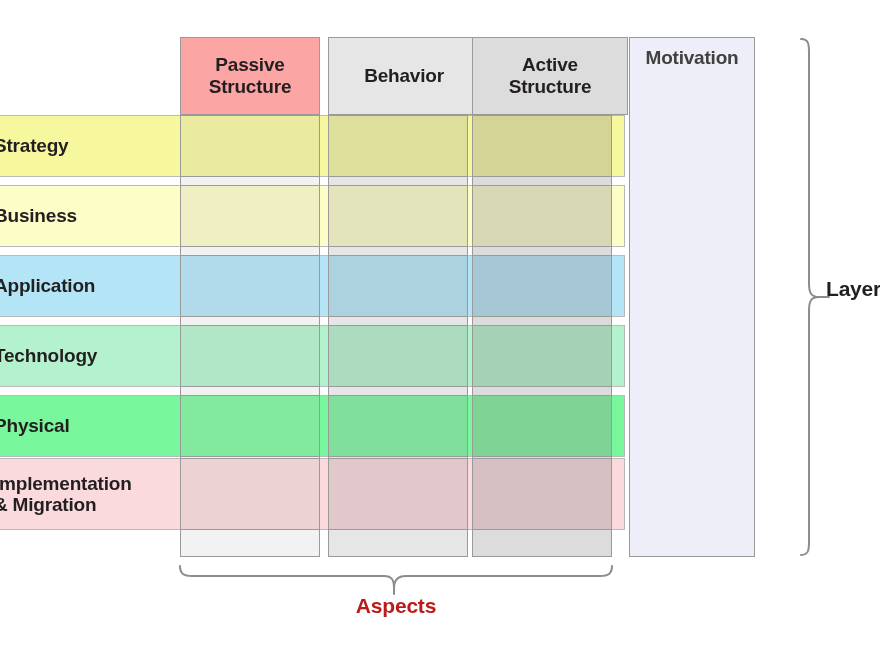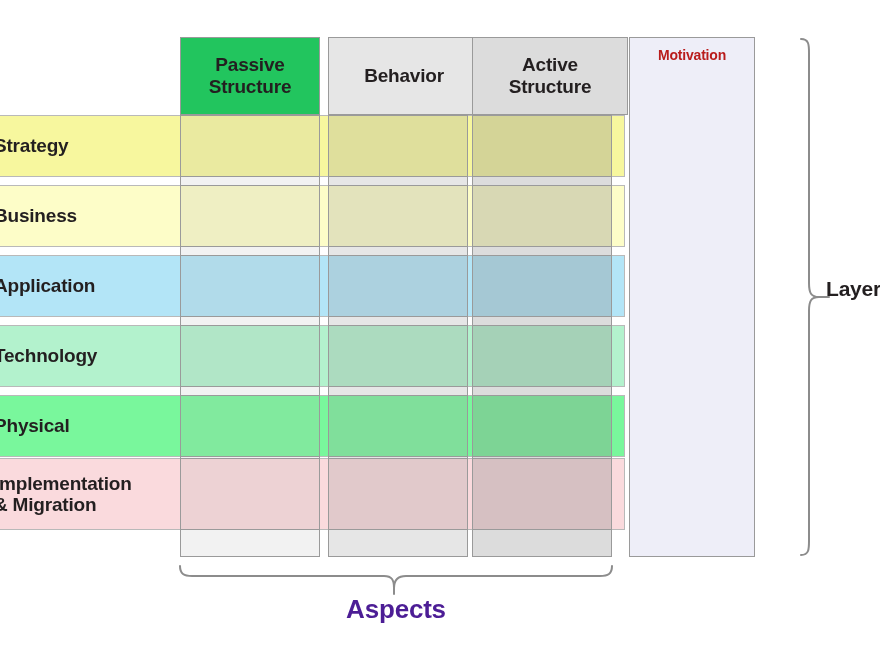--- a/index.html
+++ b/index.html
@@ -65,38 +65,38 @@
     position:absolute;
     left:629px;top:37px;width:126px;height:520px;
     background:#eeeef8;
     border:1px solid #9a9a9a;
     box-sizing:border-box;
   }
   #motivation-label{
     position:absolute;
     left:629px;top:47px;width:126px;
     text-align:center;
-    font-weight:bold;font-size:14px;color:#b91c1c;letter-spacing:-.2px;
+    font-weight:bold;font-size:19px;color:#404040;letter-spacing:-.2px;
   }
 
   
   .brace-svg{position:absolute;overflow:visible;}
   .brace-path{fill:none;stroke:#8c8c8c;stroke-width:2;stroke-linecap:round;stroke-linejoin:round;}
 
   #layers-label{
     position:absolute;
     left:826px;top:277px;
     font-weight:bold;font-size:21px;color:#231f20;letter-spacing:-.2px;
     white-space:nowrap;
   }
   #aspects-label{
     position:absolute;
     left:170px;top:594px;width:452px;
     text-align:center;
-    font-weight:bold;font-size:26px;color:#4c1d95;letter-spacing:-.2px;
+    font-weight:bold;font-size:21px;color:#b91c1c;letter-spacing:-.2px;
   }
 </style>
 </head>
 <body>
 
 <div id="stage">
 
   <div id="bands">
       <div class="band" style="top: 115px; height: 62px; background: rgb(247, 247, 158);"></div>
       <div class="band" style="top: 185px; height: 62px; background: rgb(253, 253, 200);"></div>
@@ -137,21 +137,21 @@
       <div class="band-label" style="top: 115px; height: 62px;">Strategy</div>
       <div class="band-label" style="top: 185px; height: 62px;">Business</div>
       <div class="band-label" style="top: 255px; height: 62px;">Application</div>
       <div class="band-label" style="top: 325px; height: 62px;">Technology</div>
       <div class="band-label" style="top: 395px; height: 62px;">Physical</div>
       <div class="band-label" style="top: 458px; height: 72px;">Implementation
 &amp; Migration</div>
     </div>
 
   <div id="aspect-heads">
-      <div class="aspect-head" style="left: 180px; width: 140px; background: #22c55e;">Passive
+      <div class="aspect-head" style="left: 180px; width: 140px; background: #fca5a5;">Passive
 Structure</div>
       <div class="aspect-head" style="left: 328px; width: 152px; background: rgb(230, 230, 230);">Behavior</div>
       <div class="aspect-head" style="left: 472px; width: 156px; background: rgb(220, 220, 220);">Active
 Structure</div>
     </div>
 
   <div id="motivation-col"></div>
   <div id="motivation-label">Motivation</div>
 
   <svg class="brace-svg" id="layers-brace" style="left:795px;top:37px;width:36px;height:520px;" viewBox="0 0 36 520">

